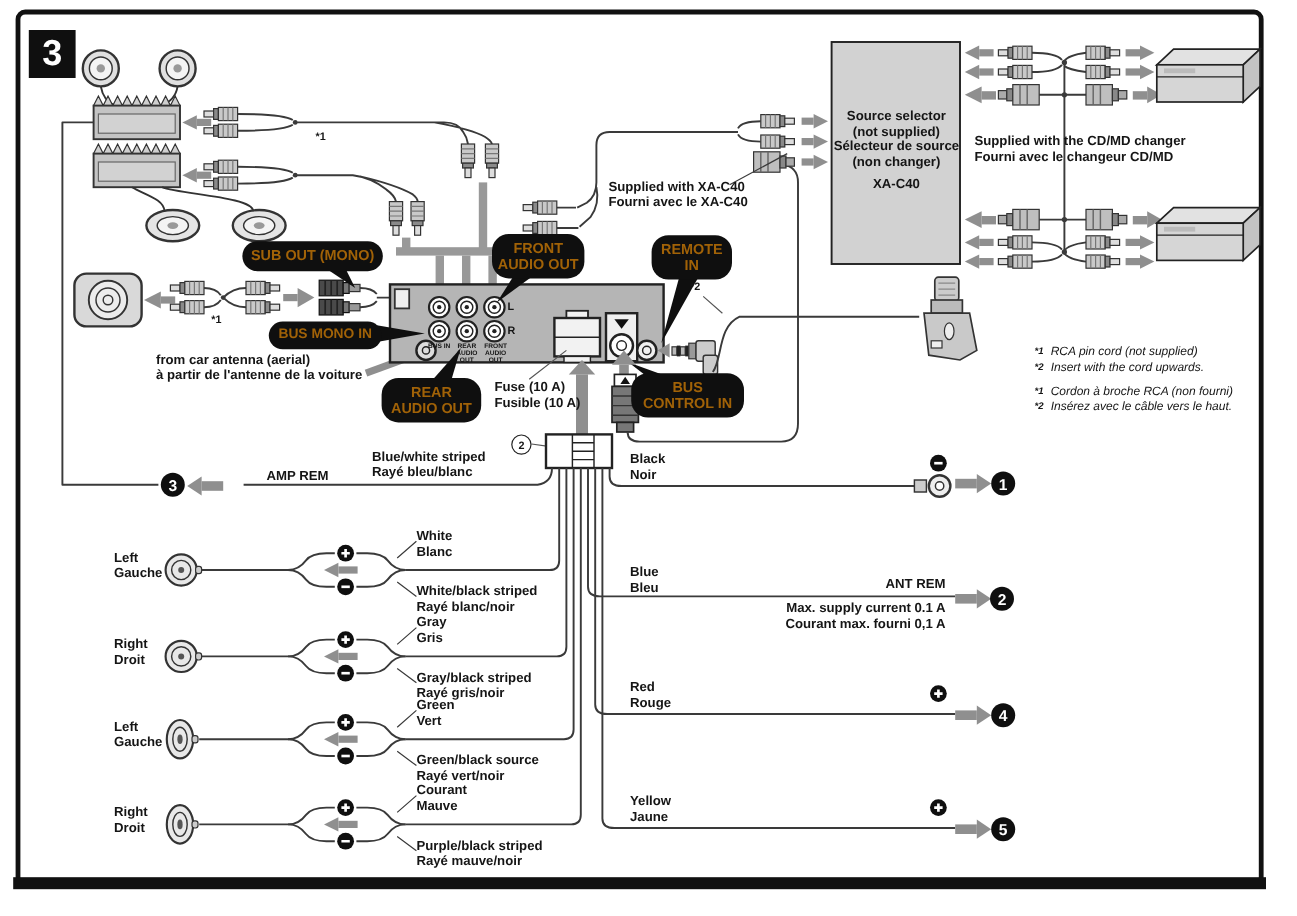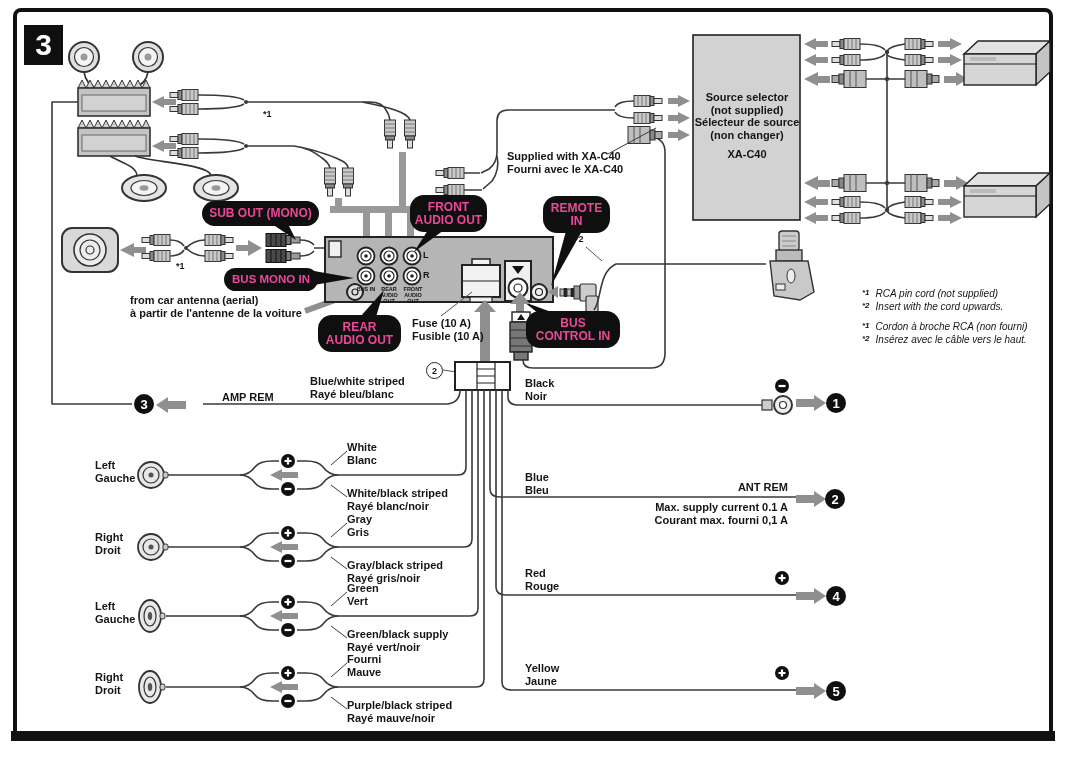--- a/index.html
+++ b/index.html
@@ -2,21 +2,21 @@
 <html><head>
 <meta charset="utf-8">
 <style>
   html,body{margin:0;padding:0;background:#fff}
   #page{position:relative;width:1081px;height:763px;background:#fff;
         font-family:"Liberation Sans",sans-serif;color:#151515;overflow:hidden}
   #wiring-svg{position:absolute;left:0;top:0}
   .t{position:absolute;font-weight:bold;font-size:11px;line-height:12.5px;white-space:nowrap}
   .ra{text-align:right}
   .s{position:absolute;font-weight:bold;font-size:9px;line-height:9px;white-space:nowrap}
-  .bubble{position:absolute;background:#0f0f0f;color:#ec4899;border-radius:14px;
+  .bubble{position:absolute;background:#0f0f0f;color:#a16207;border-radius:14px;
           display:flex;align-items:center;justify-content:center;text-align:center;
           font-weight:bold;font-size:12px;line-height:13px;padding:11px 4px;box-sizing:border-box}
   .numc{position:absolute;width:20px;height:20px;border-radius:50%;background:#0f0f0f;color:#fff;
         font-weight:bold;font-size:13px;display:flex;align-items:center;justify-content:center}
   .badge{position:absolute;left:24px;top:25px;width:39px;height:40px;background:#0f0f0f;color:#fff;
          font-size:30px;font-weight:bold;display:flex;align-items:center;justify-content:center}
   .circref{position:absolute;width:15px;height:15px;border:1.5px solid #222;border-radius:50%;
            font-size:9px;font-weight:bold;display:flex;align-items:center;justify-content:center;background:#fff}
   .fn{position:absolute;font-size:10px;font-style:italic;white-space:nowrap}
   .fn b{font-size:8px;margin-right:6px;vertical-align:top}
@@ -500,20 +500,24 @@
   <div>Supplied with XA-C40</div>
   <div>Fourni avec le XA-C40</div>
 </div>
 <div class="t" style="left:694px;top:91px;width:106px;text-align:center;font-size:11px;white-space:normal">
   <div>Source selector</div>
   <div>(not supplied)</div>
   <div>Sélecteur de source</div>
   <div>(non changer)</div>
   <div style="margin-top:7px">XA-C40</div>
 </div>
+<div class="t" style="left:812px;top:112px">
+  <div>Supplied with the CD/MD changer</div>
+  <div>Fourni avec le changeur CD/MD</div>
+</div>
 
 <div class="fn" style="left:862px;top:288px"><b>*1</b><span>RCA pin cord (not supplied)</span></div>
 <div class="fn" style="left:862px;top:301px"><b>*2</b><span>Insert with the cord upwards.</span></div>
 <div class="fn" style="left:862px;top:321px"><b>*1</b><span>Cordon à broche RCA (non fourni)</span></div>
 <div class="fn" style="left:862px;top:334px"><b>*2</b><span>Insérez avec le câble vers le haut.</span></div>
 
 <div class="t" style="left:222px;top:391px">AMP REM</div>
 <div class="t" style="left:310px;top:375px">
   <div>Blue/white striped</div>
   <div>Rayé bleu/blanc</div>
@@ -577,30 +581,30 @@
 
 <div class="t" style="left:95px;top:600px">
   <div>Left</div>
   <div>Gauche</div>
 </div>
 <div class="t" style="left:347px;top:582px">
   <div>Green</div>
   <div>Vert</div>
 </div>
 <div class="t" style="left:347px;top:628px">
-  <div>Green/black supply</div>
+  <div>Green/black source</div>
   <div>Rayé vert/noir</div>
 </div>
 
 <div class="t" style="left:95px;top:671px">
   <div>Right</div>
   <div>Droit</div>
 </div>
 <div class="t" style="left:347px;top:653px">
-  <div>Fourni</div>
+  <div>Courant</div>
   <div>Mauve</div>
 </div>
 <div class="t" style="left:347px;top:699px">
   <div>Purple/black striped</div>
   <div>Rayé mauve/noir</div>
 </div>
 
 <div class="s" style="left:423px;top:251px">L</div>
 <div class="s" style="left:423px;top:271px">R</div>
 <div class="tiny" style="left:352px;top:287px;width:28px">BUS IN</div>

